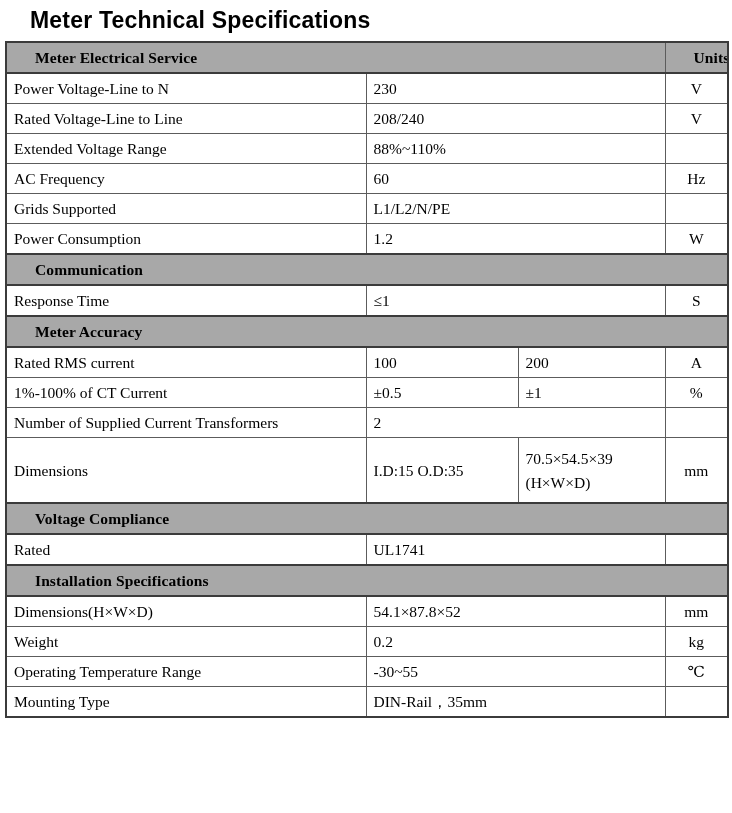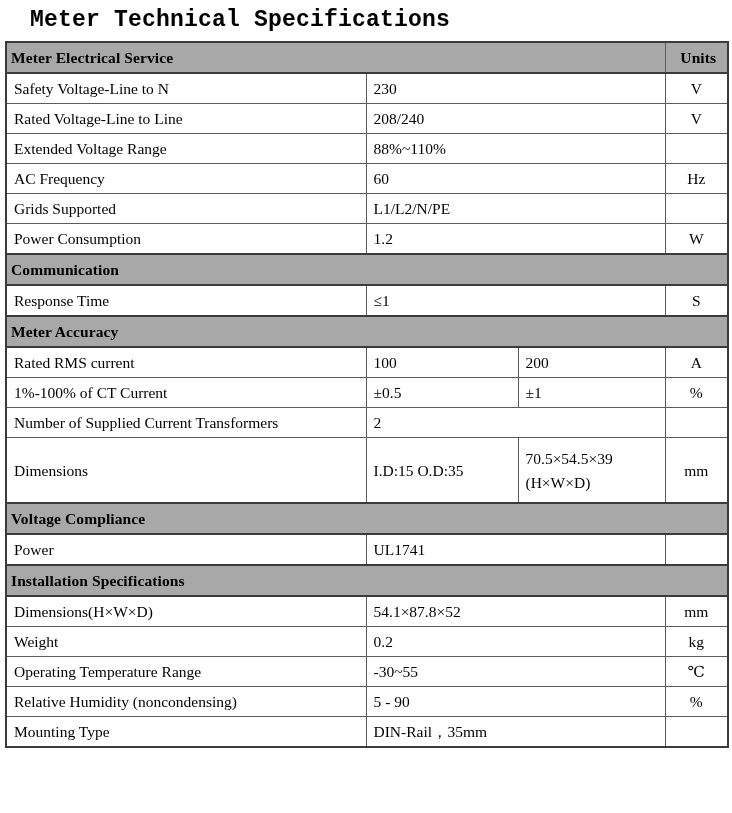--- a/index.html
+++ b/index.html
@@ -16,21 +16,21 @@
   }
 
   .page {
     width: 732px;
     height: 813px;
     position: relative;
     box-sizing: border-box;
   }
 
   .doc-title {
-    font-family: Liberation Mono, monospace;
+    font-family: Liberation Sans, sans-serif;
     font-weight: bold;
     font-size: 23px;
     line-height: 30px;
     letter-spacing: 0.2px;
     padding: 5px 0 6px 30px;
     margin: 0;
     color: #000000;
   }
 
   .spec-table {
@@ -57,21 +57,21 @@
     color: #000000;
     overflow: hidden;
     white-space: nowrap;
   }
 
   
   tr.section-row td {
     background: #a8a8a8;
     font-weight: bold;
     font-size: 15.5px;
-    padding-left: 4px;
+    padding-left: 28px;
     border-top: 2px solid #3b3b3b;
     border-bottom: 2px solid #3b3b3b;
     letter-spacing: 0.1px;
   }
 
   
   td.units-head {
     background: #a8a8a8;
     font-weight: normal;
     text-align: center;
@@ -116,21 +116,21 @@
     </colgroup>
     <tbody>
 
       <tr class="section-row">
         <td colspan="3">Meter Electrical Service</td>
         <td class="units-head">Units</td>
       </tr>
 
 
       <tr>
-        <td>Safety Voltage-Line to N</td>
+        <td>Power Voltage-Line to N</td>
         <td colspan="2">230</td>
         <td class="units">V</td>
       </tr>
 
       <tr>
         <td>Rated Voltage-Line to Line</td>
         <td colspan="2">208/240</td>
         <td class="units">V</td>
       </tr>
 
@@ -202,21 +202,21 @@
           <span>(H×W×D)</span>
         </td>
         <td class="tall units">mm</td>
       </tr>
 
       <tr class="section-row">
         <td colspan="4">Voltage Compliance</td>
       </tr>
 
       <tr>
-        <td>Power</td>
+        <td>Rated</td>
         <td colspan="2">UL1741</td>
         <td class="units"></td>
       </tr>
 
       <tr class="section-row">
         <td colspan="4">Installation Specifications</td>
       </tr>
 
       <tr>
         <td>Dimensions(H×W×D)</td>
@@ -229,25 +229,20 @@
         <td colspan="2">0.2</td>
         <td class="units">kg</td>
       </tr>
 
       <tr>
         <td>Operating Temperature Range</td>
         <td colspan="2">-30~55</td>
         <td class="units">℃</td>
       </tr>
 
-      <tr>
-        <td>Relative Humidity (noncondensing)</td>
-        <td colspan="2">5 - 90</td>
-        <td class="units">%</td>
-      </tr>
 
       <tr>
         <td>Mounting Type</td>
         <td colspan="2">DIN-Rail，35mm</td>
         <td class="units"></td>
       </tr>
 
     </tbody>
   </table>
 

